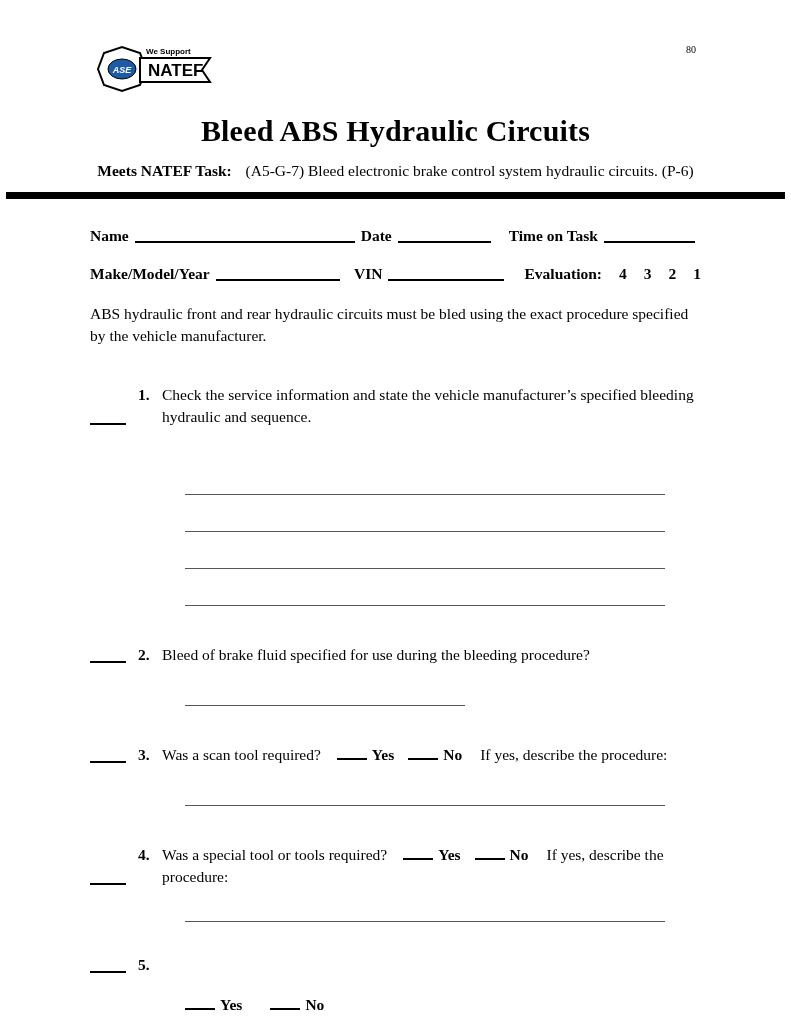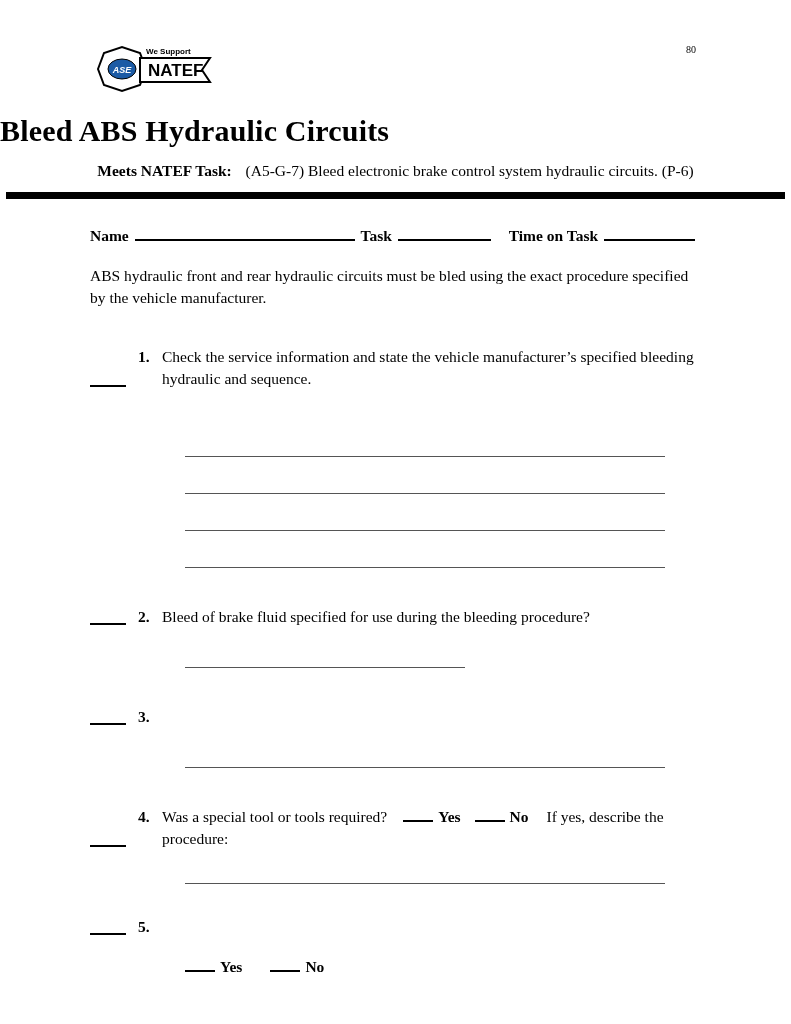--- a/index.html
+++ b/index.html
@@ -21,21 +21,21 @@
     align-items: flex-start;
     padding: 40px 95px 0 88px;
   }
   .page-number { font-size: 10px; padding-top: 4px; }
 
   
   .logo-box { width: 130px; height: 58px; position: relative; }
 
   
   .title {
-    text-align: left;
+    text-align: center;
     font-size: 30px;
     font-weight: bold;
     margin-top: 16px;
     letter-spacing: 0.2px;
   }
   .task-line {
     text-align: center;
     margin-top: 14px;
     font-size: 15.5px;
   }
@@ -43,21 +43,21 @@
   .thick-rule {
     height: 7px;
     background: #000;
     margin: 12px 6px 0 6px;
   }
 
   
   .content { padding: 28px 90px 0 90px; }
   .form-row {
     display: flex;
-    align-items: flex-start;
+    align-items: center;
     font-weight: bold;
     margin-bottom: 20px;
     white-space: nowrap;
   }
   .blank {
     display: inline-block;
     border-bottom: 2px solid #000;
     height: 14px;
     margin: 0 6px;
   }
@@ -133,26 +133,37 @@
     <span>(A5-G-7) Bleed electronic brake control system hydraulic circuits. (P-6)</span>
   </p>
 
   <div class="thick-rule"></div>
 
   <div class="content">
 
     <div class="form-row">
       <span>Name</span>
       <span class="blank b-name"></span>
-      <span>Task</span>
+      <span>Date</span>
       <span class="blank b-date"></span>
       <span>Time on Task</span>
       <span class="blank b-time"></span>
     </div>
 
+    <div class="form-row">
+      <span>Make/Model/Year</span>
+      <span class="blank b-make"></span>
+      <span>VIN</span>
+      <span class="blank b-vin"></span>
+      <span>Evaluation:</span>
+      <span class="eval-num">4</span>
+      <span class="eval-num">3</span>
+      <span class="eval-num">2</span>
+      <span class="eval-num">1</span>
+    </div>
 
     <p class="intro">ABS hydraulic front and rear hydraulic circuits must be bled using the exact procedure specified by the vehicle manufacturer.</p>
 
     <div class="question">
       <span class="score"></span>
       <span class="qnum">1.</span>
       <div class="qtext">Check the service information and state the vehicle manufacturer’s specified bleeding hydraulic and sequence.</div>
     </div>
     <div class="answer-lines" style="margin-top:30px;">
       <div class="ans-line"></div>
@@ -166,20 +177,23 @@
       <span class="qnum">2.</span>
       <div class="qtext">Bleed of brake fluid specified for use during the bleeding procedure?</div>
     </div>
     <div class="answer-lines single short">
       <div class="ans-line"></div>
     </div>
 
     <div class="question">
       <span class="score"></span>
       <span class="qnum">3.</span>
+      <div class="qtext">
+        <span>Was a scan tool required?</span><span class="blank-sm first"></span><b class="ans">Yes</b><span class="blank-sm"></span><b class="ans">No</b><span class="followup">If yes, describe the procedure:</span>
+      </div>
     </div>
     <div class="answer-lines single">
       <div class="ans-line"></div>
     </div>
 
     <div class="question">
       <span class="score"></span>
       <span class="qnum">4.</span>
       <div class="qtext">
         <span>Was a special tool or tools required?</span><span class="blank-sm first"></span><b class="ans">Yes</b><span class="blank-sm"></span><b class="ans">No</b><span class="followup">If yes, describe the procedure:</span>

